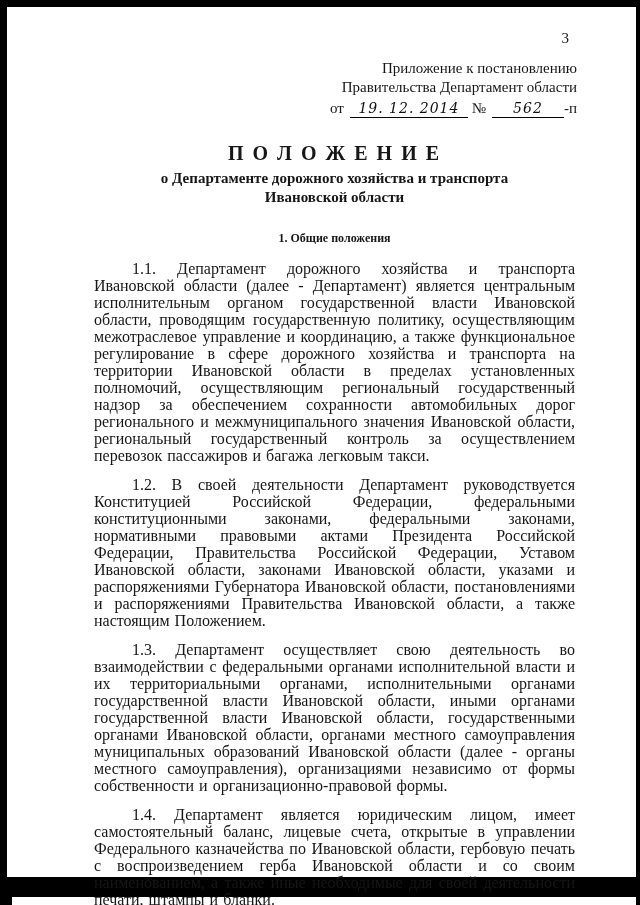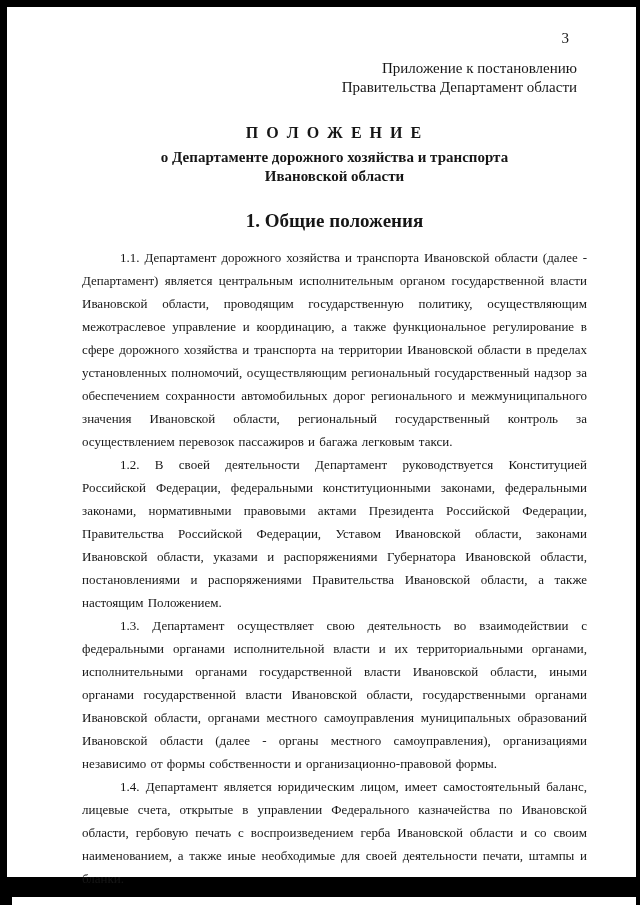--- a/index.html
+++ b/index.html
@@ -55,36 +55,36 @@
     color:#101010;
   }
   .title {
     margin-top:26px;
     text-align:center;
     font-weight:bold;
     font-size:15px;
     line-height:19px;
   }
   .title-main {
-    font-size:16px;
+    font-size:20px;
     letter-spacing:2px;
     margin-bottom:6px;
     margin-top:16px;
   }
   .section-heading {
     margin-top:24px;
     text-align:center;
     font-weight:bold;
-    font-size:19px;
+    font-size:12px;
   }
   .body-text { margin-top:14px; }
   .para {
-    margin:0;
-    font-size:13px;
-    line-height:23px;
+    margin:12px;
+    font-size:16px;
+    line-height:17px;
     text-align:justify;
     text-indent:38px;
     word-spacing:1px;
   }
 </style>
 </head>
 <body>
 
 <div class="page">
 
@@ -94,20 +94,24 @@
   <div class="edge edge-bottom"></div>
   <div class="edge edge-corner"></div>
 
   <div class="content">
 
     <div class="page-number">3</div>
 
     <div class="annex">
       <div>Приложение к постановлению</div>
       <div>Правительства Департамент области</div>
+      <div class="annex-ref">
+        <span>от</span><span class="u-line u-date"><span class="handwritten">19. 12. 2014</span></span>
+        <span>№</span><span class="u-line u-num"><span class="handwritten">562</span></span><span>-п</span>
+      </div>
     </div>
 
     <div class="title">
       <div class="title-main">П О Л О Ж Е Н И Е</div>
       <div>о Департаменте дорожного хозяйства и транспорта</div>
       <div>Ивановской области</div>
     </div>
 
     <div class="section-heading">1. Общие положения</div>
 

